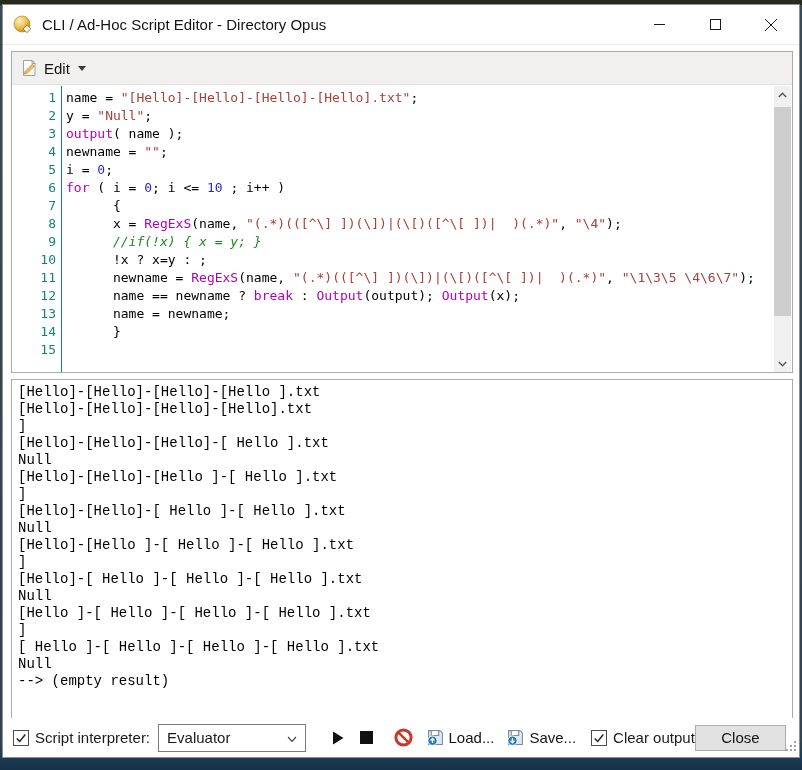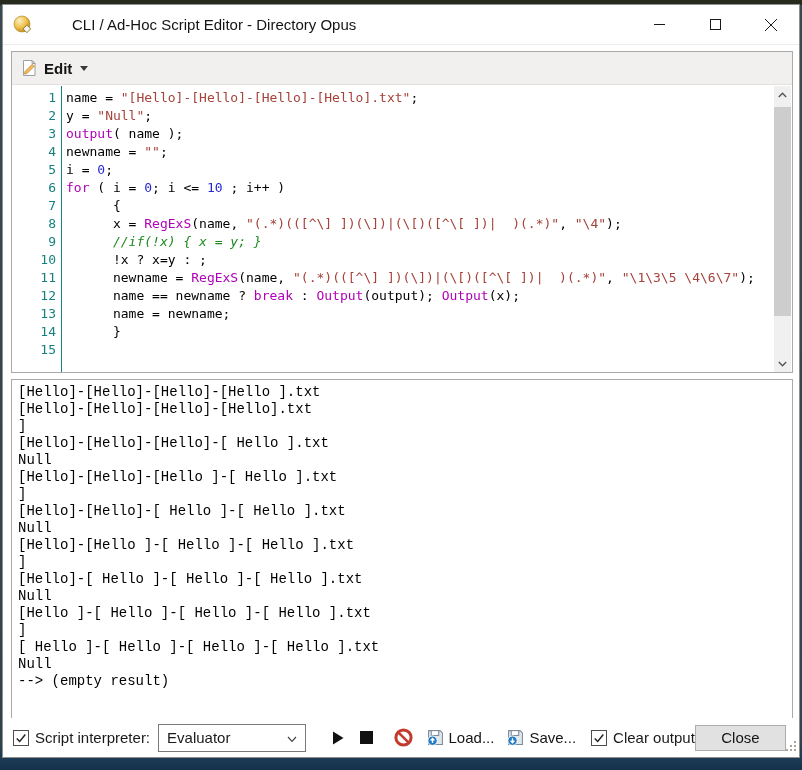--- a/index.html
+++ b/index.html
@@ -7,34 +7,34 @@
   body { font-family:"Liberation Sans",sans-serif; color:#1a1a1a; }
 
   .desktop { position:absolute; inset:0;
     background:linear-gradient(to bottom,#262b1d 0,#262b1d 5px,#3a4a52 5px,#33434e 740px,#1d3b55 758px,#16324a 100%); }
 
   .window { position:absolute; left:2px; top:4px; width:798px; height:754px;
     background:#fff; border:1px solid #8f8f8f; }
 
   
   .titlebar { height:40px; display:flex; align-items:center; padding:0 0 0 10px;
-    background:#fff; border-bottom:1px solid #ececec;gap:30px; }
+    background:#fff; border-bottom:1px solid #ececec; }
   .app-icon { width:20px; height:20px; margin-right:9px; flex:none; }
   .title { font-size:15px; color:#141414; white-space:nowrap; }
   .controls { margin-left:auto; display:flex; height:100%; }
   .ctrl-btn { width:56px; height:100%; display:flex; align-items:center; justify-content:center;
     background:none; border:none; cursor:default; }
 
   
   .editor-group { position:absolute; left:8px; top:46px; width:782px; height:322px;
     border:1px solid #abaaa9; background:#fff; }
   .edit-toolbar { height:33px; background:var(--toolbar_bg); border-bottom:1px solid #e2e1e0;
     display:flex; align-items:center; padding:0 8px; }
   .edit-btn { display:flex; align-items:center; gap:6px; background:none; border:none;
-    font-family:"Liberation Sans",sans-serif; font-size:15px; color:#141414;font-weight:bold; }
+    font-family:"Liberation Sans",sans-serif; font-size:15px; color:#141414; }
   .caret-down { width:0; height:0; border-left:4px solid transparent; border-right:4px solid transparent;
     border-top:5px solid #3a3a3a; margin-left:2px; }
 
   .editor { position:absolute; top:34px; left:0; right:0; bottom:0; overflow:hidden; background:#fff; }
   .gutter-line { position:absolute; left:49px; top:0; bottom:0; width:1px; background:var(--linenum); }
   .code-lines { position:absolute; top:3px; left:0; right:18px; }
   .code-row { display:flex; height:18px; line-height:18px;
     font-family:"DejaVu Sans Mono",monospace; font-size:13px; white-space:pre; }
   .lnum { width:44px; text-align:right; color:var(--linenum); flex:none; }
   .lcode { padding-left:10px; }

